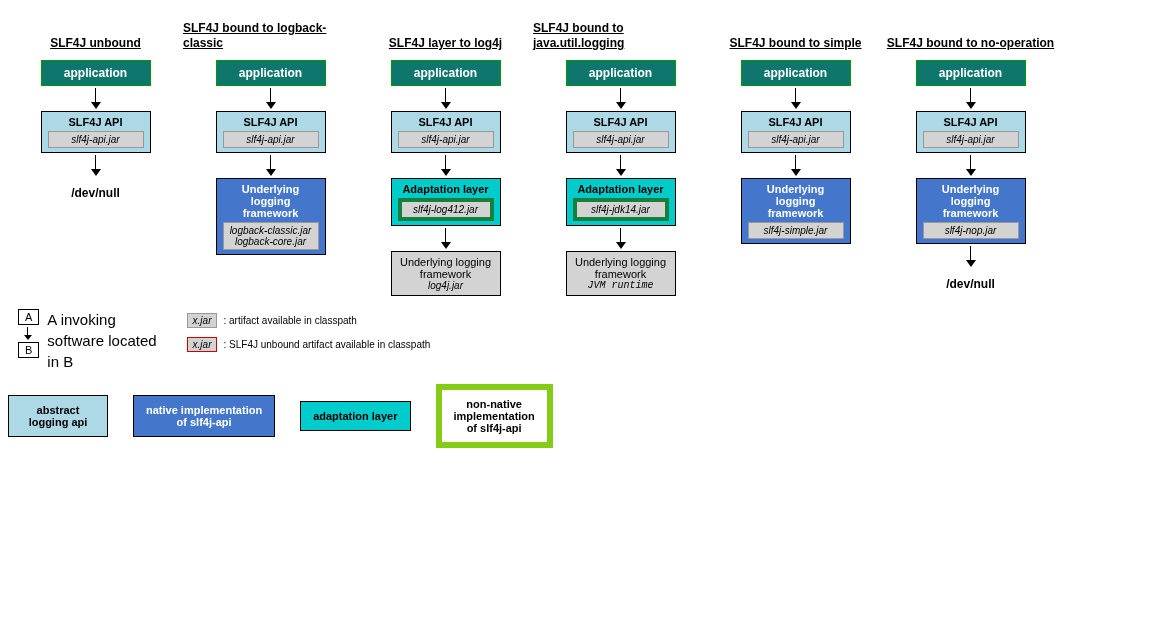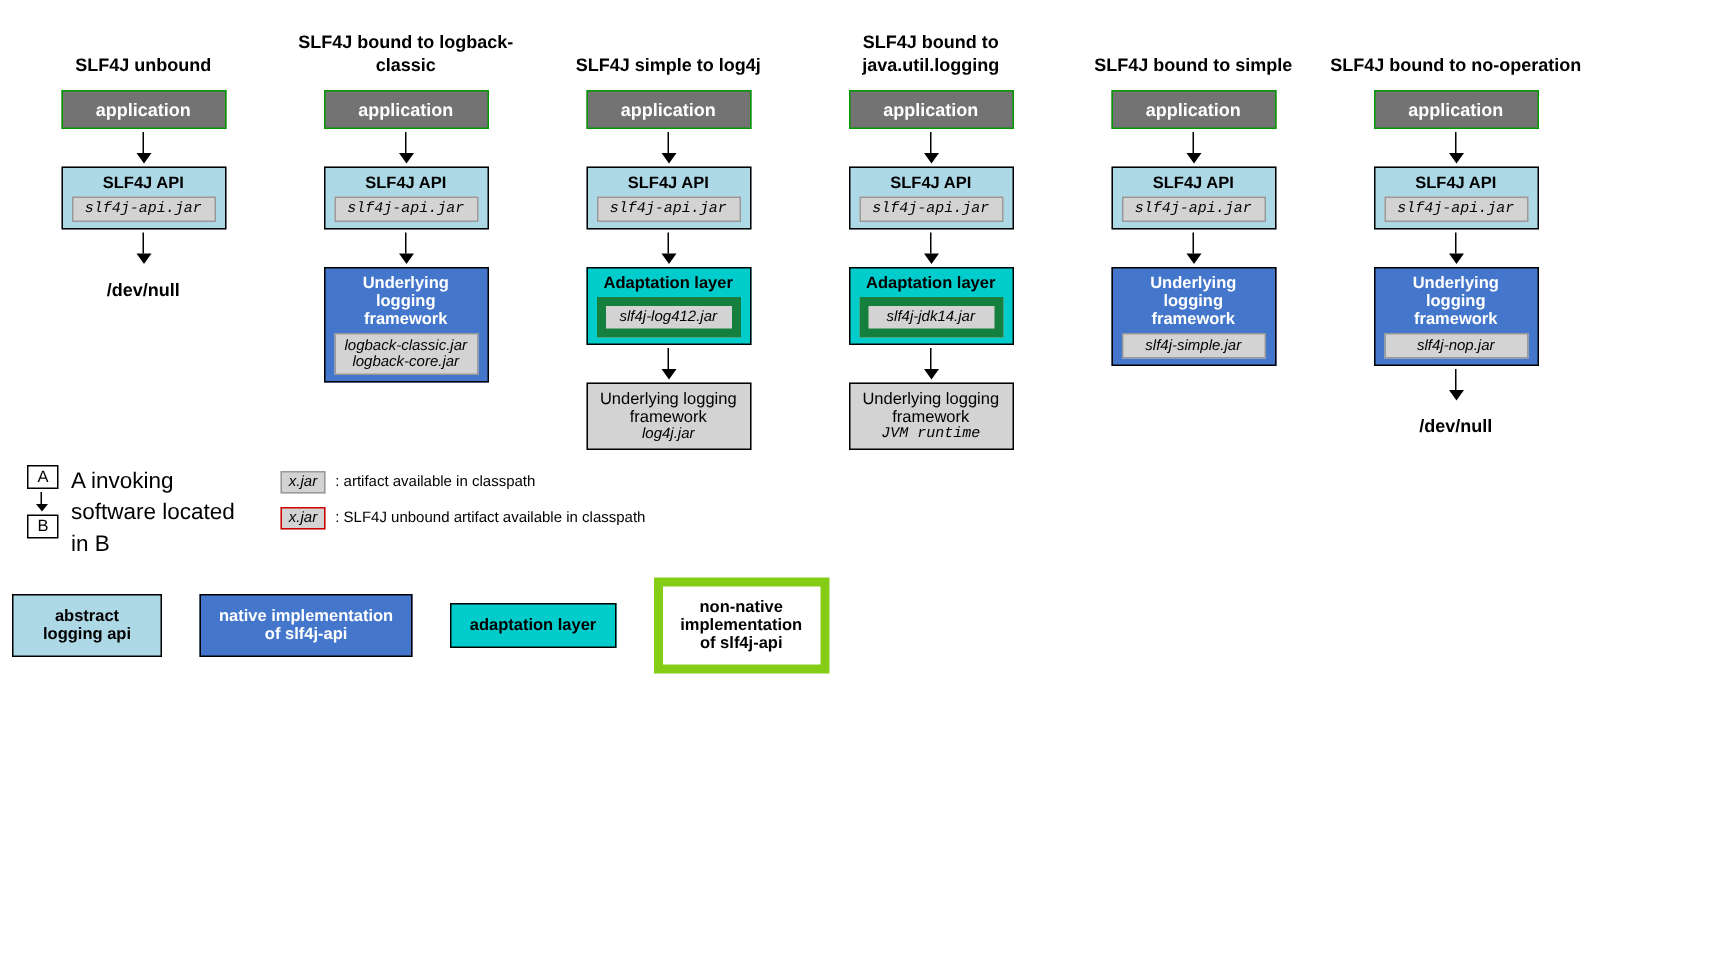--- a/index.html
+++ b/index.html
@@ -25,31 +25,31 @@
     .column {
       display: flex;
       flex-direction: column;
       align-items: center;
       width: 175px;
       flex-shrink: 0;
     }
     .col-title {
       font-weight: bold;
       font-size: 12px;
-      text-align: center;
       margin-bottom: 8px;
       line-height: 1.3;
       height: 42px;
       display: flex;
       align-items: flex-end;
       justify-content: center;
+      text-decoration: underline;
     }
     
     .box-app {
-      background: #737373;
+      background: #0f766e;
       color: #fff;
       font-weight: bold;
       font-size: 12px;
       padding: 5px 12px;
       text-align: center;
       border: 1px solid #009900;
       width: 110px;
     }
     
     .arrow {
@@ -83,21 +83,20 @@
       font-size: 11px;
     }
     .box-api-jar {
       background: #d3d3d3;
       border: 1px solid #999;
       font-style: italic;
       font-size: 10px;
       padding: 2px 4px;
       margin-top: 3px;
       text-align: center;
-      font-family: Liberation Mono, monospace;
     }
     
     .box-underlying {
       background: #4477cc;
       color: #fff;
       border: 1px solid #000;
       width: 110px;
       padding: 4px 6px;
       text-align: center;
     }
@@ -121,21 +120,21 @@
       width: 110px;
       padding: 4px 6px;
       text-align: center;
     }
     .box-adaptation-title {
       font-weight: bold;
       font-size: 11px;
     }
     .box-adaptation-jar {
       background: #d3d3d3;
-      border: 6px solid #15803d;
+      border: 4px solid #15803d;
       font-style: italic;
       font-size: 10px;
       padding: 2px 4px;
       margin-top: 3px;
       text-align: center;
     }
     
     .box-gray {
       background: #d3d3d3;
       border: 1px solid #000;
@@ -264,21 +263,21 @@
         <div class="arrow-head"></div>
       </div>
       <div class="box-underlying">
         <div class="box-underlying-title">Underlying logging framework</div>
         <div class="box-underlying-jar" style="font-style:italic;">logback-classic.jar<br>logback-core.jar</div>
       </div>
     </div>
 
     <div class="column">
       <div class="col-title">
-        <span>SLF4J simple to log4j</span>
+        <span>SLF4J layer to log4j</span>
       </div>
       <div class="box-app">
         <span>application</span>
       </div>
       <div class="arrow">
         <div class="arrow-line"></div>
         <div class="arrow-head"></div>
       </div>
       <div class="box-api">
         <div class="box-api-title">SLF4J API</div>

